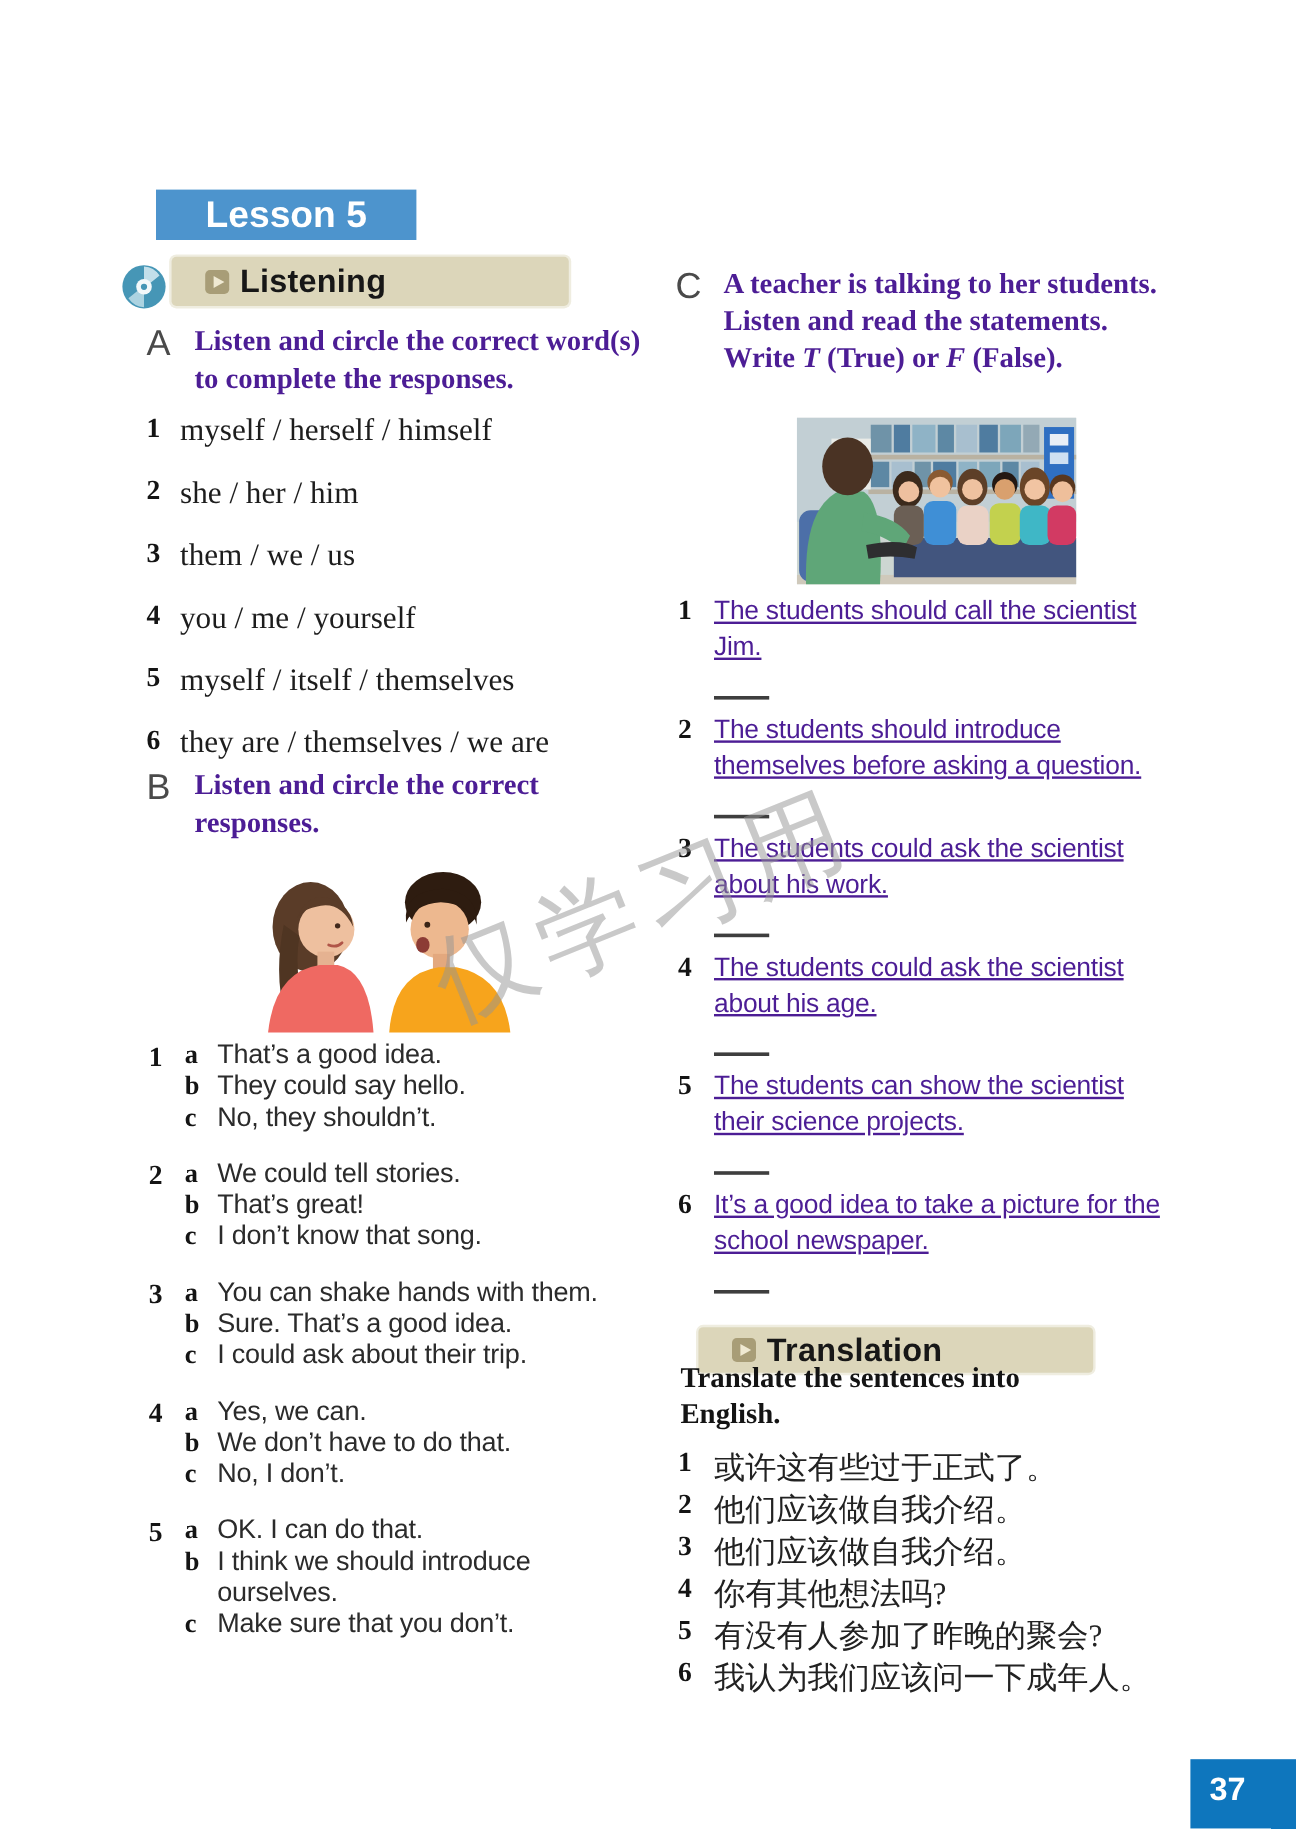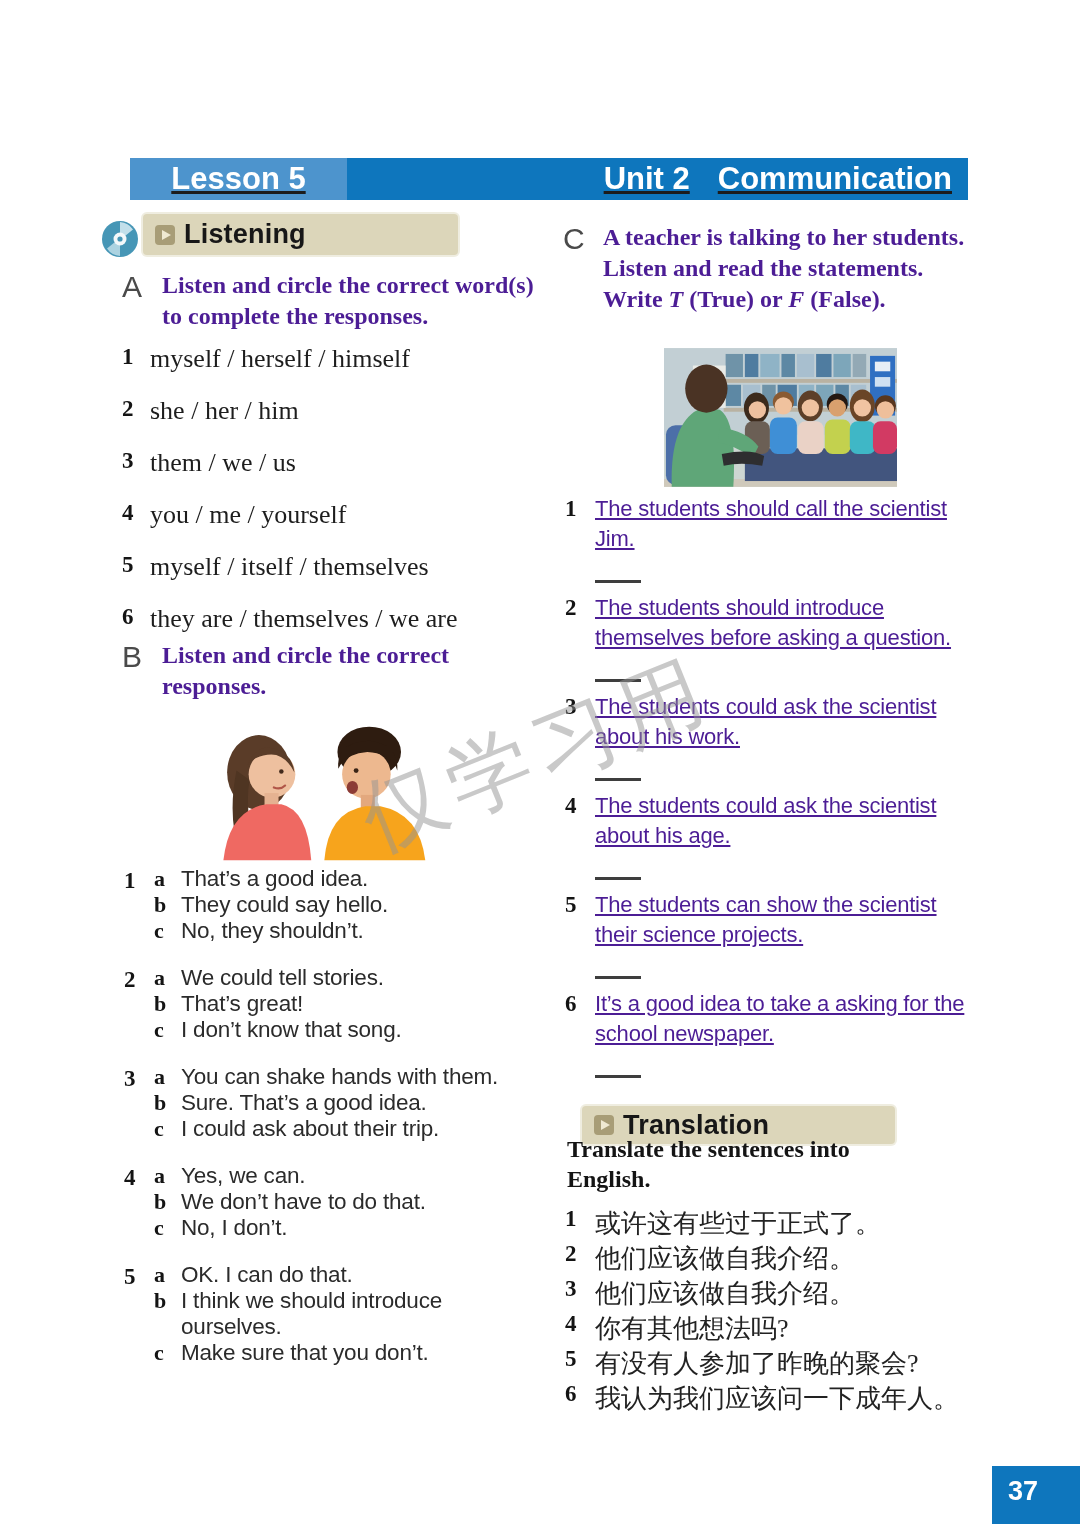--- a/index.html
+++ b/index.html
@@ -1,29 +1,29 @@
 <!DOCTYPE html>
 <html><head>
 <meta charset="utf-8">
 <style>
   html,body{margin:0;padding:0;background:#ffffff;}
   .page{position:relative;width:1080px;height:1524px;background:#ffffff;overflow:hidden;
         font-family:"Liberation Sans",sans-serif;color:#1c1c1c;}
 
   
-  .header-bar{position:absolute;left:130px;top:158px;width:838px;height:42px;display:flex;text-decoration:underline;}
+  .header-bar{position:absolute;left:130px;top:158px;width:838px;height:42px;display:flex;}
   .lesson-box{width:217px;height:42px;background:#4d94cd;color:#fff;
               font:bold 31px "Liberation Sans",sans-serif;display:flex;align-items:center;justify-content:center;}
   .unit-box{flex:1;height:42px;background:#0e76bd;color:#fff;display:flex;align-items:center;
             justify-content:flex-end;gap:28px;padding-right:16px;box-sizing:border-box;
             font:bold 31px "Liberation Sans",sans-serif;}
 
   
   .tag{position:absolute;background:#dcd6ba;border-radius:4px;display:flex;align-items:center;
-       padding-left:12px;gap:9px;box-shadow:0 0 0 2px rgba(220,214,186,.45);}
+       padding-left:28px;gap:9px;box-shadow:0 0 0 2px rgba(220,214,186,.45);}
   .tag-listening{left:143px;top:214px;width:303px;height:41px;}
   .tag-translation{left:582px;top:1088px;width:301px;height:38px;margin-top:18px;}
   .play{width:20px;height:20px;background:#a89d77;border-radius:4px;position:relative;flex:none;}
   .play::after{content:"";position:absolute;left:7px;top:5px;width:0;height:0;
                border-left:9px solid #efe9d2;border-top:5px solid transparent;border-bottom:5px solid transparent;}
   .tag-text{font:bold 27px "Liberation Sans",sans-serif;color:#171717;letter-spacing:.2px;}
 
   
   .cd{position:absolute;left:101px;top:220px;width:38px;height:38px;}
 
@@ -80,24 +80,20 @@
              letter-spacing:8px;color:rgba(148,148,148,0.5);transform:rotate(-22deg);
              z-index:6;pointer-events:none;white-space:nowrap;}
 </style>
 </head>
 <body>
 
 <div class="page">
 
   <div class="header-bar">
     <div class="lesson-box">Lesson 5</div>
-    <div class="unit-box">
-      <span>Unit 2</span>
-      <span>Communication</span>
-    </div>
   </div>
 
   <div class="cd">
     <svg width="38" height="38" viewBox="0 0 38 38">
       <circle cx="19" cy="19" r="18" fill="#4696b6"></circle>
       <path d="M19 2 A17 17 0 0 1 32 9.5 L24 16 A8.5 8.5 0 0 0 19 13 Z" fill="#cfe7ef" opacity="0.9"></path>
       <path d="M19 36 A17 17 0 0 1 6 28.5 L14 22 A8.5 8.5 0 0 0 19 25 Z" fill="#cfe7ef" opacity="0.75"></path>
       <circle cx="19" cy="19" r="6.5" fill="#f3f8fa"></circle>
       <circle cx="19" cy="19" r="2.6" fill="#4696b6"></circle>
     </svg>
@@ -354,21 +350,21 @@
     <div class="c-item">
       <span class="c-num">5</span>
       <div>
         <div class="c-text">The students can show the scientist their science projects.</div>
         <div class="c-blank"></div>
       </div>
     </div>
     <div class="c-item">
       <span class="c-num">6</span>
       <div>
-        <div class="c-text">It’s a good idea to take a asking for the school newspaper.</div>
+        <div class="c-text">It’s a good idea to take a picture for the school newspaper.</div>
         <div class="c-blank"></div>
       </div>
     </div>
   </div>
 
   <div class="tag tag-translation">
     <span class="play"></span>
     <span class="tag-text">Translation</span>
   </div>
 

